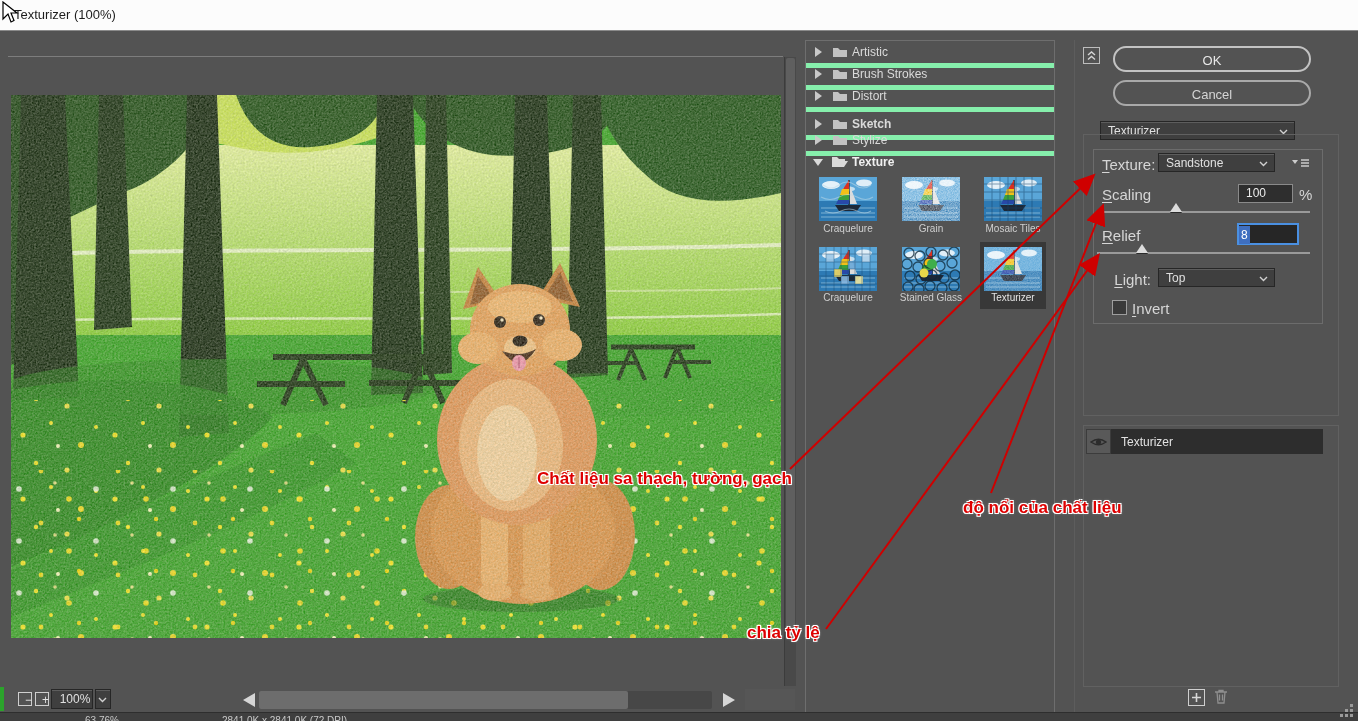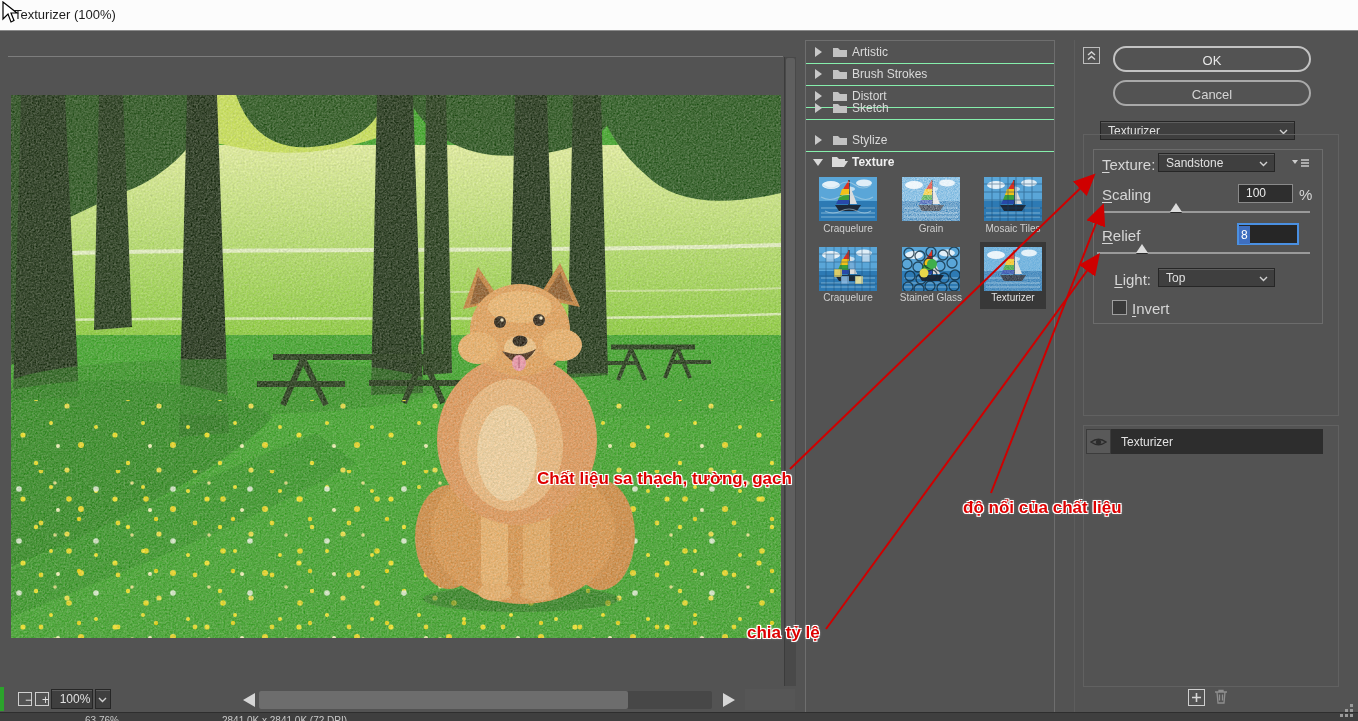--- a/index.html
+++ b/index.html
@@ -6,21 +6,21 @@
   body{width:1358px;height:721px;position:relative;overflow:hidden;
        background:#535353;font-family:"Liberation Sans",sans-serif;
        -webkit-font-smoothing:antialiased;}
   .abs{position:absolute;}
   
   .titlebar{left:0;top:0;width:1358px;height:30px;background:#fcfcfc;
             border-bottom:1px solid #8a8a8a;}
   .titlebar .t{position:absolute;left:14px;top:7px;font-size:13px;color:#1c1c1c;}
   
   .hairline{background:#6e6e6e;}
-  .cat-row{left:806px;width:248px;height:22px;border-bottom:1px solid #86efac;}
+  .cat-row{left:806px;width:248px;height:22px;border-bottom:5px solid #86efac;}
   .cat-label{position:absolute;left:46px;top:4px;font-size:12px;color:#dadada;}
   .cat-label.bold{font-weight:bold;color:#f0f0f0;}
   .tri-right{position:absolute;left:9px;top:6px;width:0;height:0;
              border-left:7px solid #c9c9c9;border-top:5px solid transparent;
              border-bottom:5px solid transparent;}
   .tri-down{position:absolute;left:7px;top:8px;width:0;height:0;
             border-top:7px solid #d9d9d9;border-left:5px solid transparent;
             border-right:5px solid transparent;}
   .thumb-label{position:absolute;width:90px;text-align:center;font-size:10px;color:#cfcfcf;}
   .pillbtn{border:2px solid #c3c3c3;border-radius:14px;color:#e8e8e8;
@@ -247,21 +247,21 @@
     </svg>
   <span class="cat-label">Brush Strokes</span>
 </div>
 <div class="abs cat-row" style="top:85px;">
   <span class="tri-right"></span>
   <svg class="abs" style="left:26px;top:4px;" width="16" height="13">
       <path d="M1,3 h5 l2,2 h7 v7 H1 z" fill="#c2c2c2"></path>
     </svg>
   <span class="cat-label">Distort</span>
 </div>
-<div class="abs cat-row" style="top:97px;">
+<div class="abs cat-row" style="top:113px;font-weight:bold;">
   <span class="tri-right"></span>
   <svg class="abs" style="left:26px;top:4px;" width="16" height="13">
       <path d="M1,3 h5 l2,2 h7 v7 H1 z" fill="#c2c2c2"></path>
     </svg>
   <span class="cat-label">Sketch</span>
 </div>
 <div class="abs cat-row" style="top:129px;">
   <span class="tri-right"></span>
   <svg class="abs" style="left:26px;top:4px;" width="16" height="13">
       <path d="M1,3 h5 l2,2 h7 v7 H1 z" fill="#c2c2c2"></path>

